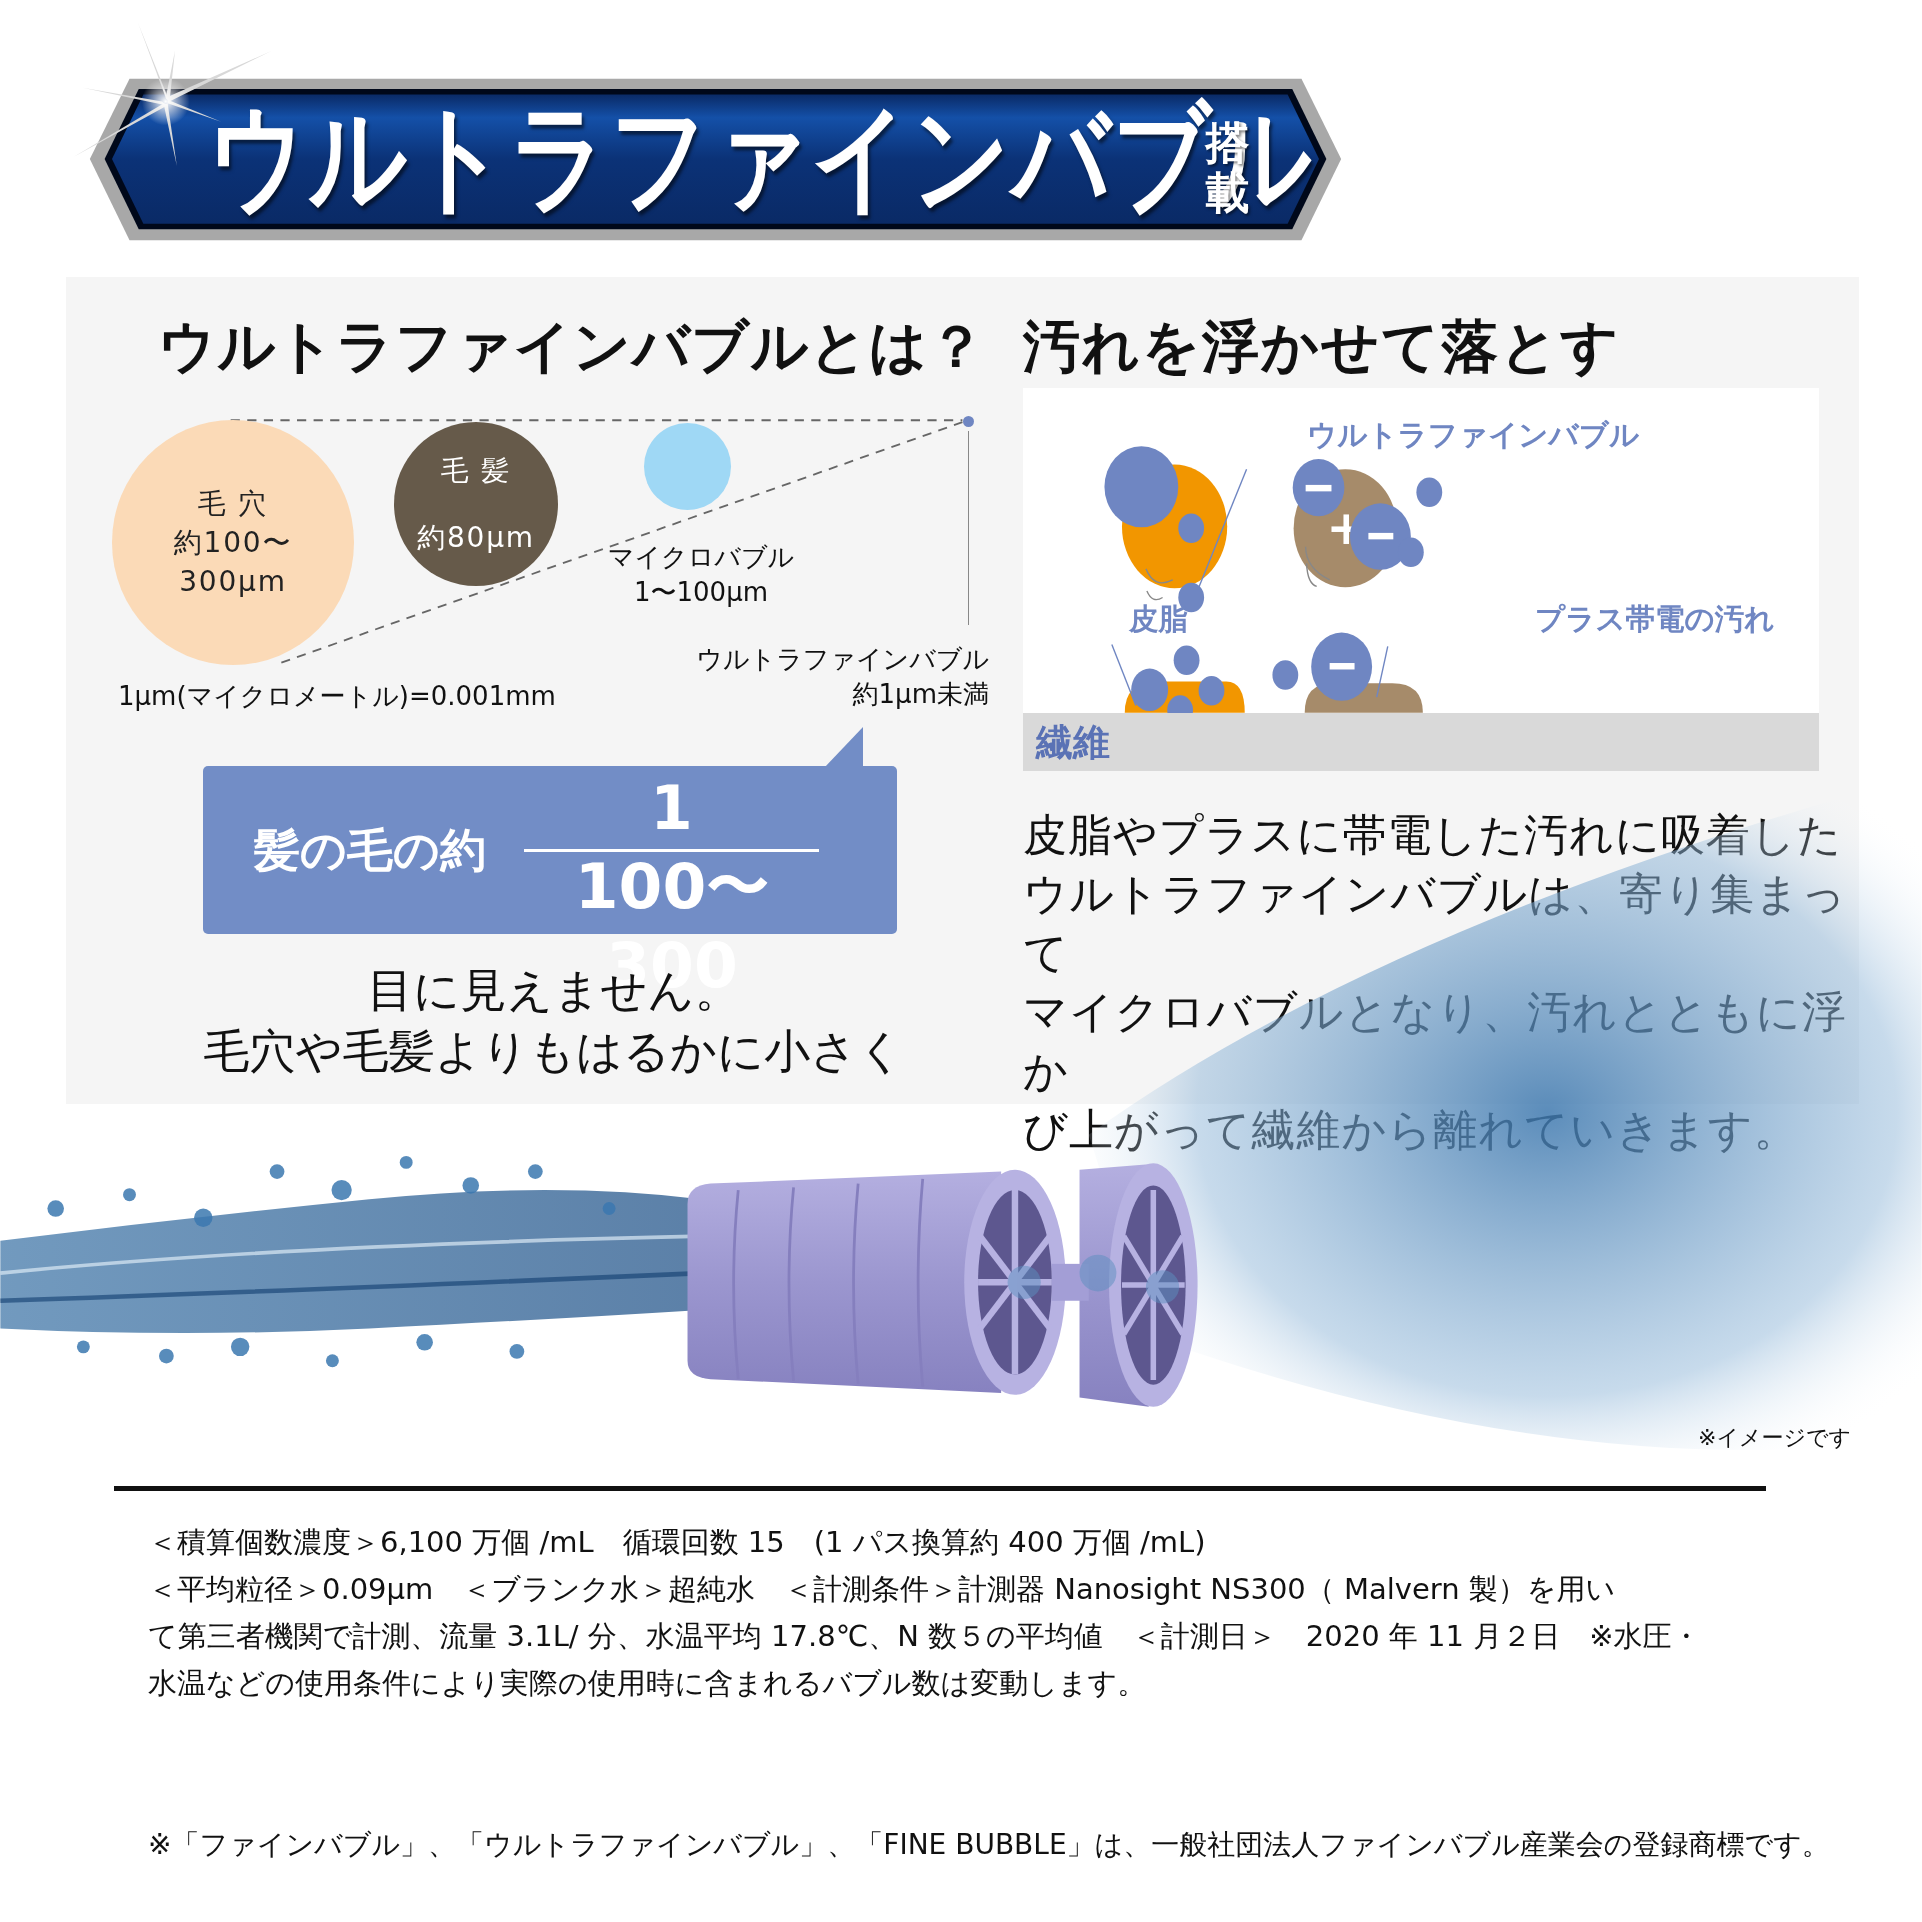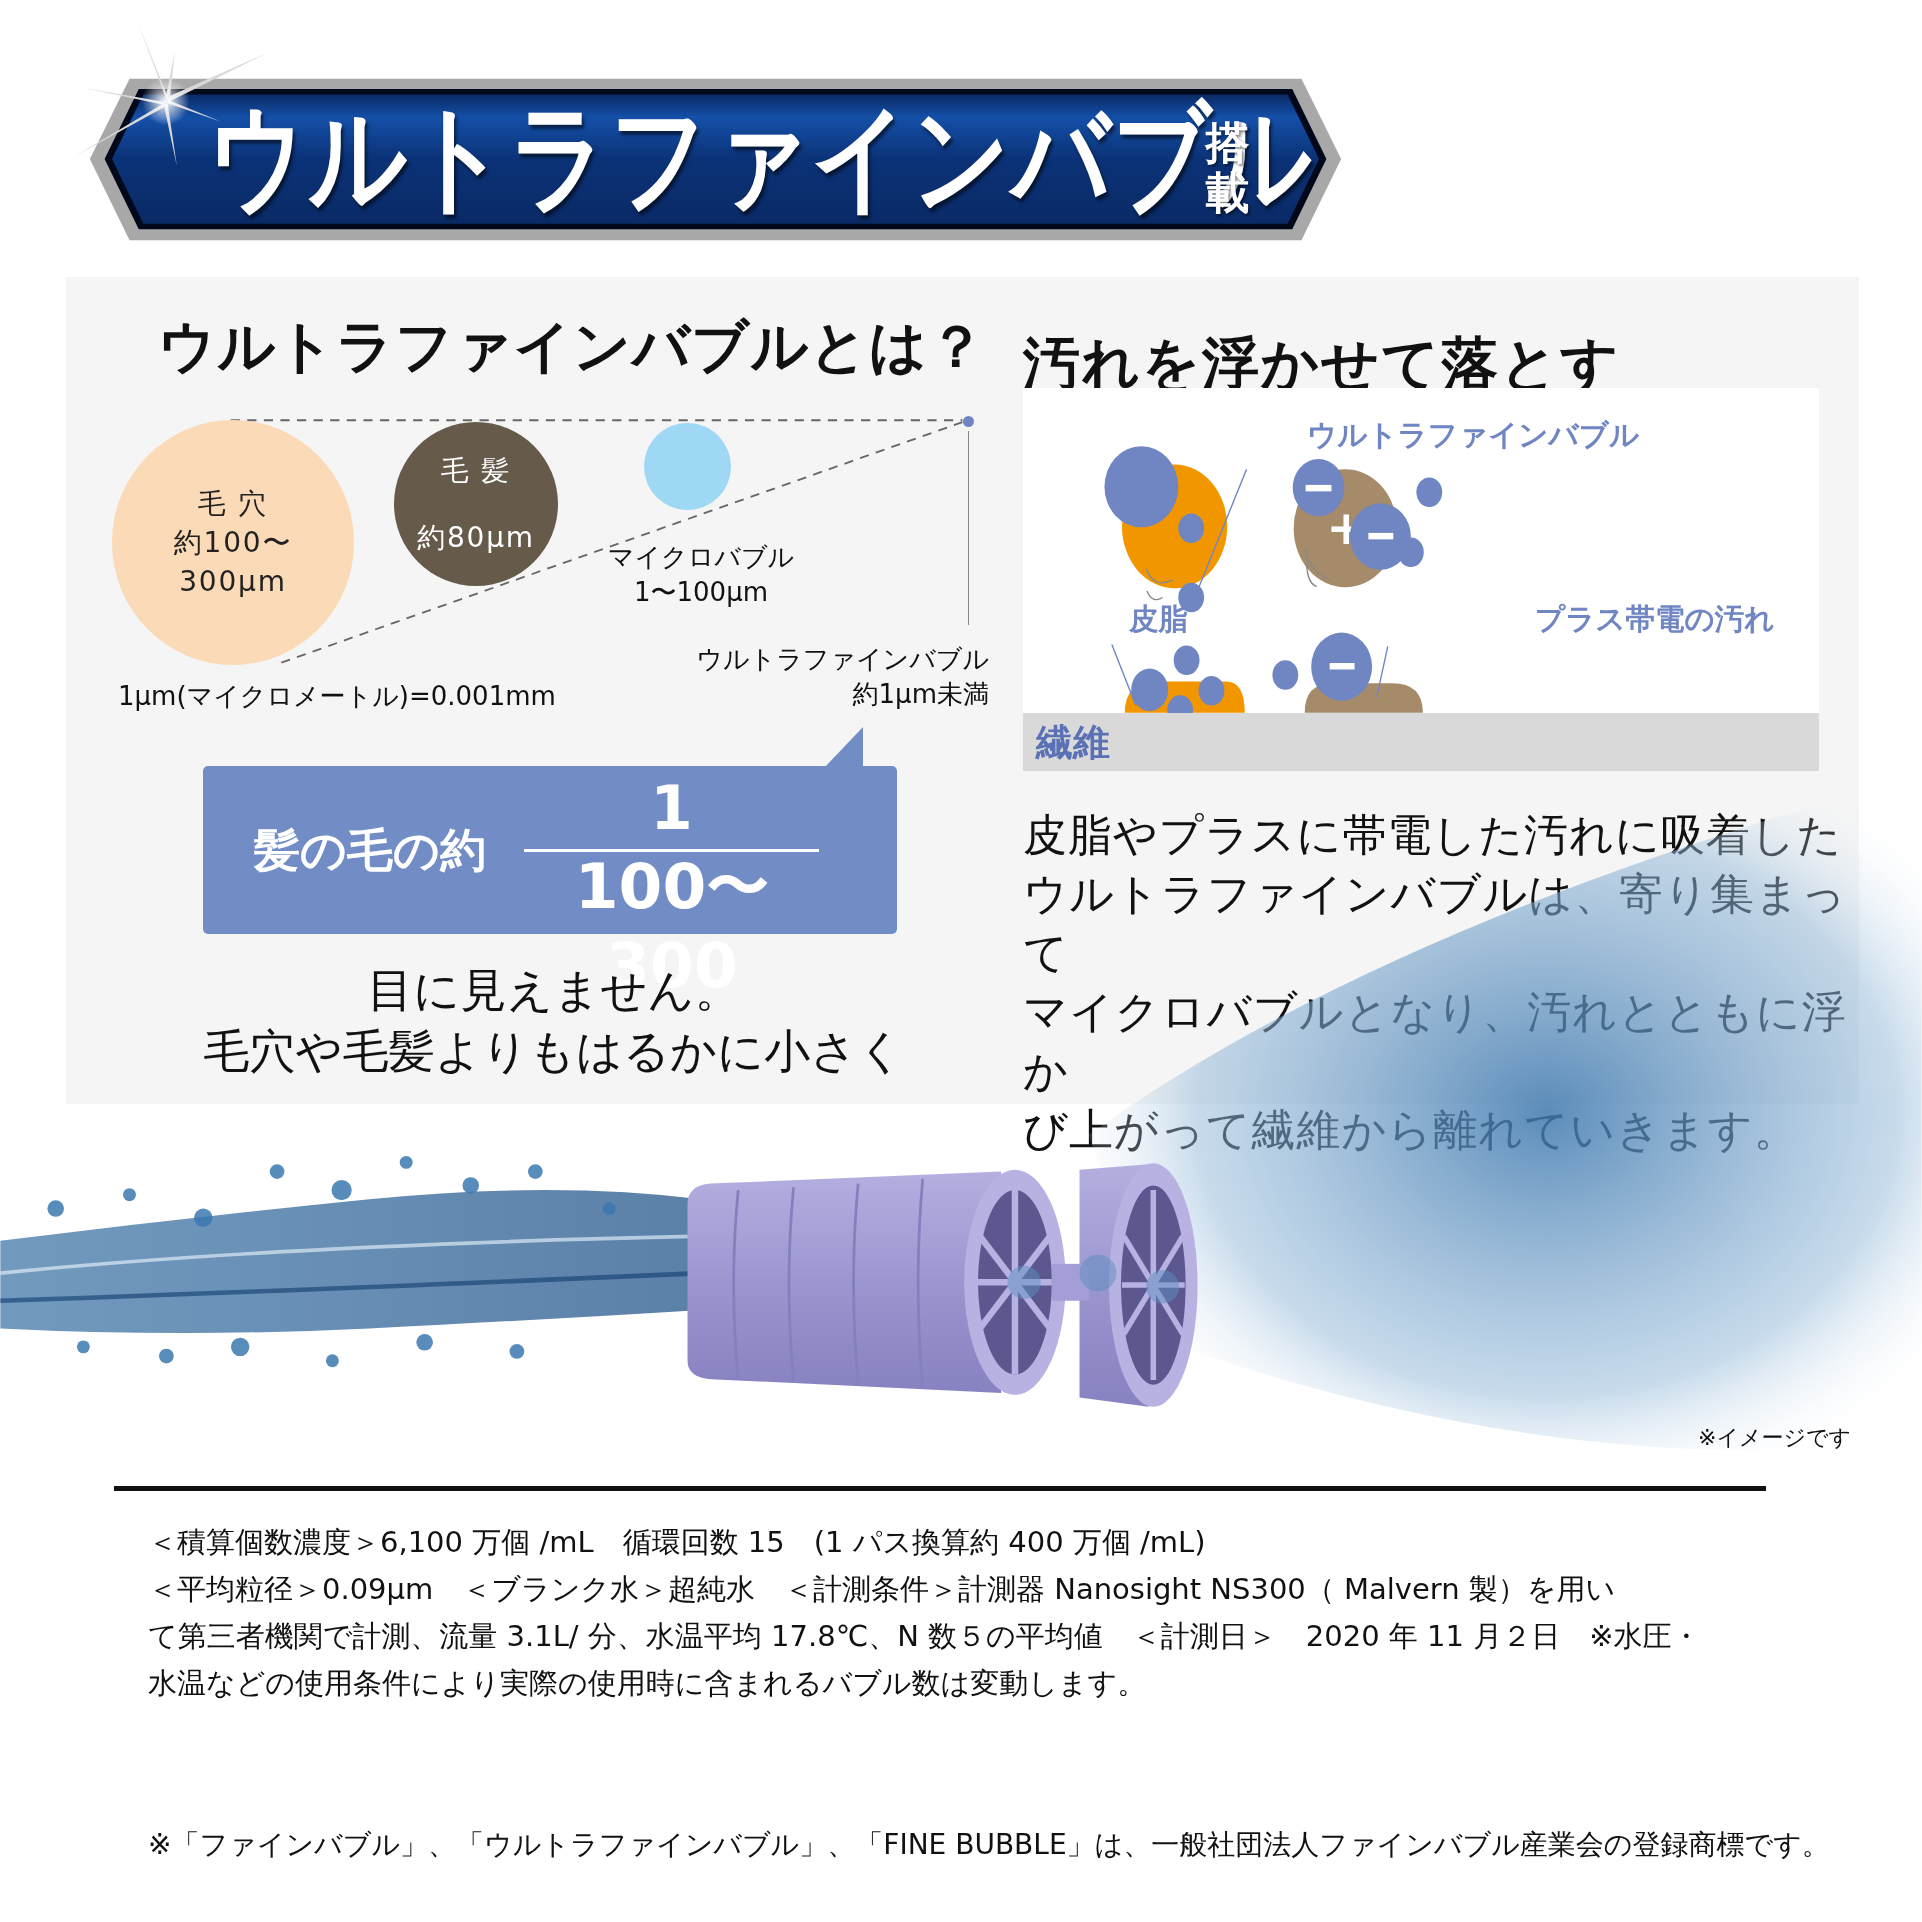--- a/index.html
+++ b/index.html
@@ -24,21 +24,21 @@
   .sparkle { position: absolute; left: 55px; top: 9.2px; width: 240px; height: 185px; pointer-events: none; }
 
   
   .panel { position: absolute; left: 66px; top: 277px; width: 1793px; height: 827px; background: #f5f5f5; }
 
   .left-heading {
     position: absolute; left: 134px; top: 309px; font-size: 57px; font-weight: bold; color: #111;
     letter-spacing: 0.9px; white-space: nowrap; margin-left: 24px;
   }
   .right-heading {
-    position: absolute; left: 1023px; top: 309px; font-size: 57px; color: #111; white-space: nowrap; letter-spacing: 1.8px; margin-top: 17px;
+    position: absolute; left: 1023px; top: 309px; font-size: 57px; color: #111; white-space: nowrap; letter-spacing: 1.8px;
   }
 
   
   .size-diagram { position: absolute; left: 92px; top: 388px; width: 904px; height: 341px; }
   .circle { position: absolute; border-radius: 50%; display: flex; flex-direction: column; align-items: center; justify-content: center; text-align: center; }
   .c-pore { left: 20px; top: 32px; width: 242px; height: 245px; background: #fbdab7; color: #222; font-size: 28px; line-height: 39px; letter-spacing: 1.8px; }
   .c-hair { left: 302px; top: 34px; width: 164px; height: 164px; background: #665a4a; color: #fff; font-size: 28px; line-height: 39px; letter-spacing: 1.8px; gap: 28px; }
   .c-micro { left: 552px; top: 35px; width: 87px; height: 87px; background: #9fd8f5; }
   .c-ufb { left: 871px; top: 28px; width: 11px; height: 11px; background: #6f86c2; }
   .ufb-stem { position: absolute; left: 876px; top: 43px; width: 0.9px; height: 194px; background: #888; }

